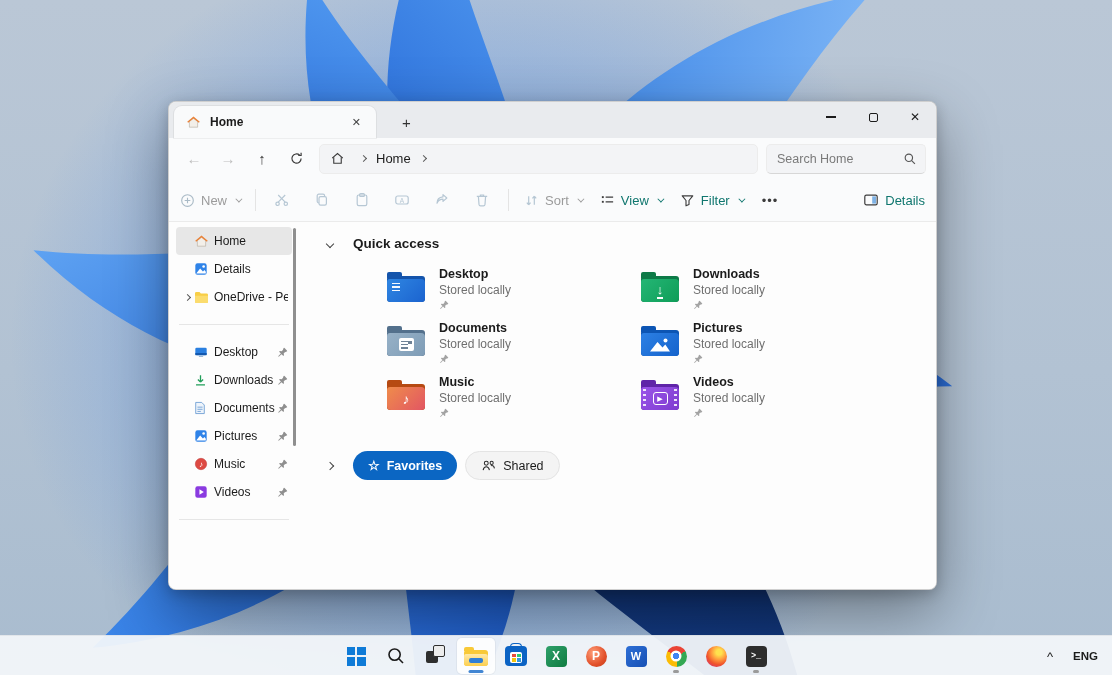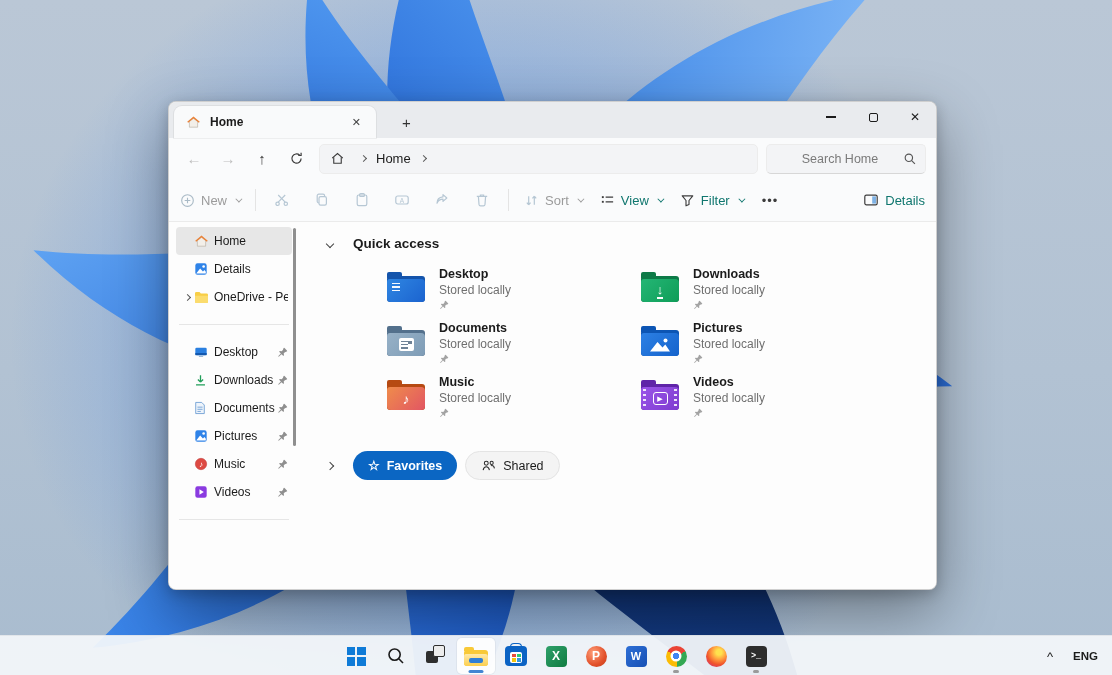--- a/index.html
+++ b/index.html
@@ -23,21 +23,21 @@
 
   
   .navbar { height:41px; background:#fafbfc; display:flex; align-items:center; padding:0 10px 0 8px; flex:0 0 auto; }
   .navbtn { width:34px; height:30px; display:flex; align-items:center; justify-content:center; font-size:15px; color:#3c3c3c; border-radius:5px; }
   .navbtn.dis { color:#bdbdbd; }
   .addressbar { flex:1; height:30px; margin:0 8px 0 6px; background:#f3f4f6; border:1px solid #ececec; border-radius:5px; display:flex; align-items:center; padding:0 10px; }
   .crumb-home { display:flex; align-items:center; margin-right:6px; }
   .crumb-sep { width:5px; height:5px; border-right:1.3px solid #5a5a5a; border-bottom:1.3px solid #5a5a5a; transform:rotate(-45deg); margin:0 10px; }
   .crumb-text { font-size:13px; color:#1b1b1b; }
   .searchbox { width:160px; height:30px; background:#f3f4f6; border:1px solid #ececec; border-bottom:1px solid #d7d7d7; border-radius:5px; display:flex; align-items:center; padding:0 8px 0 10px; }
-  .searchbox input { flex:1; border:none; outline:none; background:transparent; font-size:12.5px; color:#222; font-family:"Liberation Sans", sans-serif; min-width:0;text-align:center; }
+  .searchbox input { flex:1; border:none; outline:none; background:transparent; font-size:12.5px; color:#222; font-family:"Liberation Sans", sans-serif; min-width:0; }
   .searchbox input::placeholder { color:#7a7a7a; }
 
   
   .toolbar { height:43px; background:#fafbfc; border-bottom:1px solid #ebebeb; display:flex; align-items:center; padding:0 2px; flex:0 0 auto; }
   .tbtn { display:flex; align-items:center; gap:6px; font-size:13px; padding:0 9px; height:32px; border-radius:5px; color:#0f766e; }
   .tbtn.muted { color:#9b9b9b; }
   .ticonbtn { width:40px; height:32px; display:flex; align-items:center; justify-content:center; border-radius:5px; }
   .tsep { width:1px; height:22px; background:#e4e4e4; margin:0 6px; }
   .caret { width:5px; height:5px; border-right:1.2px solid currentColor; border-bottom:1.2px solid currentColor; transform:rotate(45deg) translateY(-2px); margin-left:2px; }
   .more-dots { font-size:13px; letter-spacing:1px; color:#3c3c3c; padding:0 10px; }

